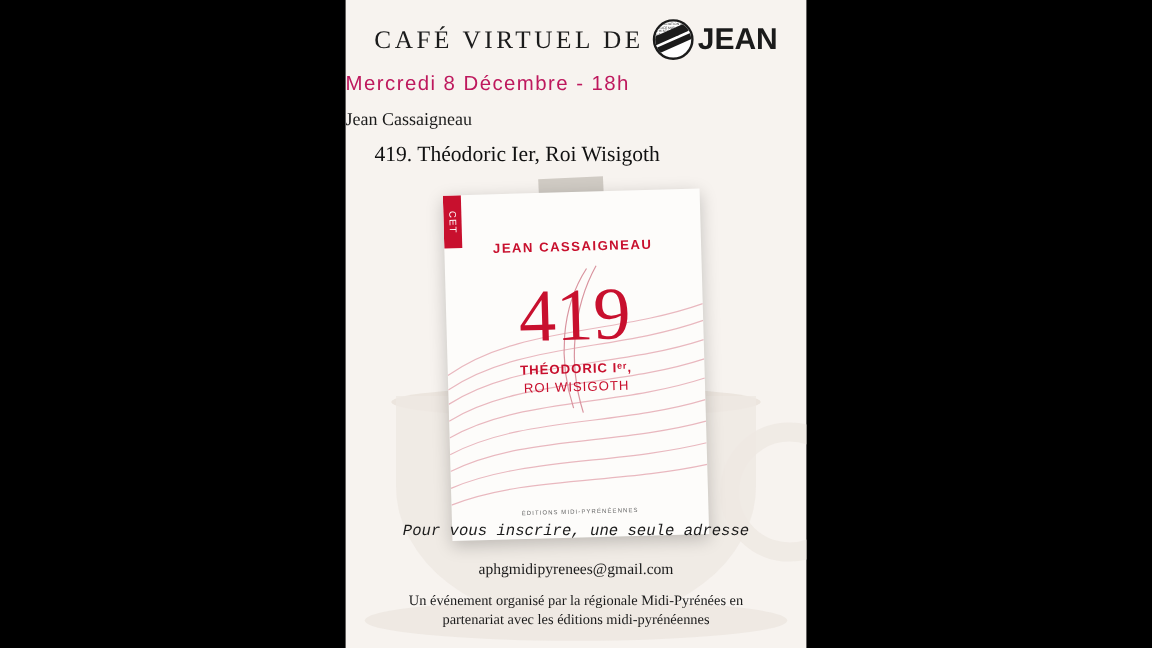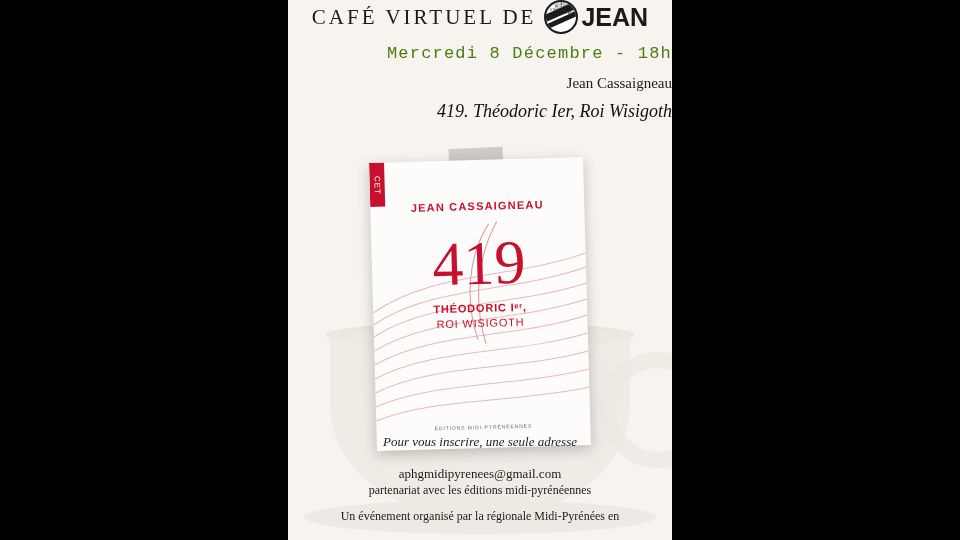--- a/index.html
+++ b/index.html
@@ -71,22 +71,22 @@
     width: 352px;
     height: 34px;
     border-radius: 50%;
     background: #ece6e0;
     opacity: .8;
   }
 
   .content {
     position: relative;
     z-index: 5;
-    text-align: right;
-    padding-top: 0;
+    text-align: left;
+    padding-top: 16px;
   }
 
   
   .header-row {
     display: flex;
     align-items: center;
     justify-content: center;
     gap: 8px;
     padding: 0 8px;
   }
@@ -137,35 +137,35 @@
     font-family: "Liberation Sans", sans-serif;
     font-weight: bold;
     font-size: 25px;
     letter-spacing: 0px;
     color: #1b1b1b;
     line-height: 1;
   }
 
   .date-line {
     margin-top: 10px;
-    font-family: Liberation Mono, monospace;
+    font-family: Liberation Sans, sans-serif;
     font-size: 17px;
     letter-spacing: 1.2px;
-    color: #4d7c0f;
+    color: #be185d;
   }
   .speaker {
     margin-top: 12px;
     font-size: 15px;
     color: #1b1b1b;
   }
   .booktitle {
     margin-top: 9px;
     font-size: 18px;
-    font-style: italic;
     color: #111;
+    margin-left: 24px;
   }
 
   
   .book-wrap {
     position: absolute;
     left: 50%;
     top: 160px;
     transform: translateX(-50%) rotate(-1.6deg);
     width: 214px;
     height: 288px;
@@ -271,20 +271,21 @@
     left: 0;
     right: 0;
     bottom: 16px;
     z-index: 7;
     text-align: center;
     color: #1b1b1b;
   }
   .footer .l1 {
     font-size: 13px;
     font-style: italic;
+    font-family: Liberation Mono, monospace;
   }
   .footer .l2 {
     font-size: 13px;
     margin-top: 16px;
   }
   .footer .l3 {
     font-size: 12px;
     margin-top: 10px;
     line-height: 16px;
   }
@@ -344,18 +345,18 @@
         <div class="book-number">419</div>
         <div class="book-sub1">THÉODORIC Iᵉʳ,</div>
         <div class="book-sub2">ROI WISIGOTH</div>
         <div class="book-editor">ÉDITIONS MIDI-PYRÉNÉENNES</div>
       </div>
     </div>
 
     <div class="footer">
       <div class="l1">Pour vous inscrire, une seule adresse</div>
       <div class="l2">aphgmidipyrenees@gmail.com</div>
+      <div class="l3">Un événement organisé par la régionale Midi-Pyrénées en</div>
       <div class="l3" style="margin-top:0">partenariat avec les éditions midi-pyrénéennes</div>
-      <div class="l3">Un événement organisé par la régionale Midi-Pyrénées en</div>
     </div>
 
   </div>
 </div>
 
 </body></html>

